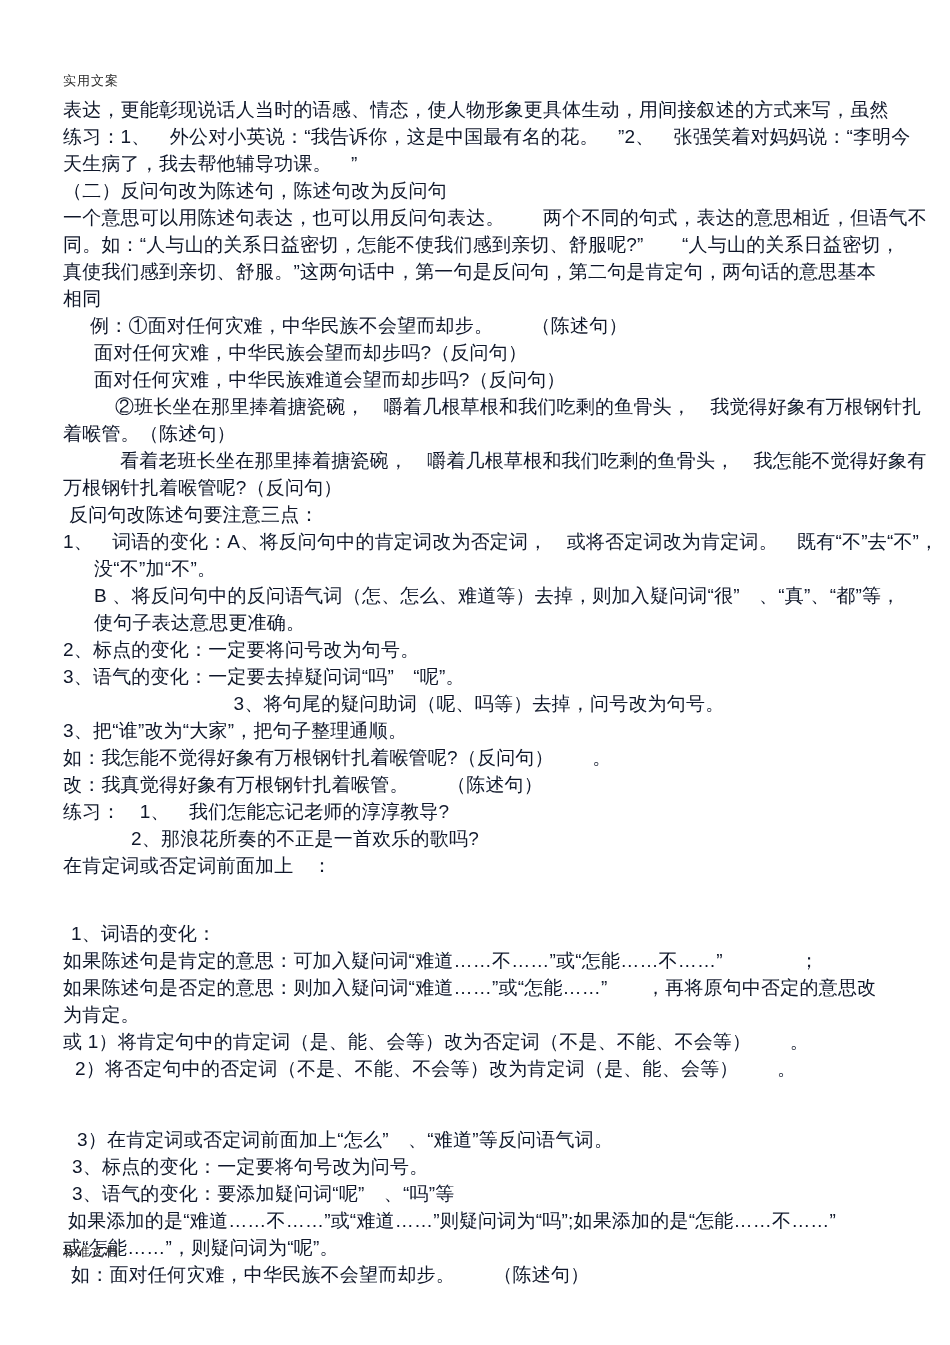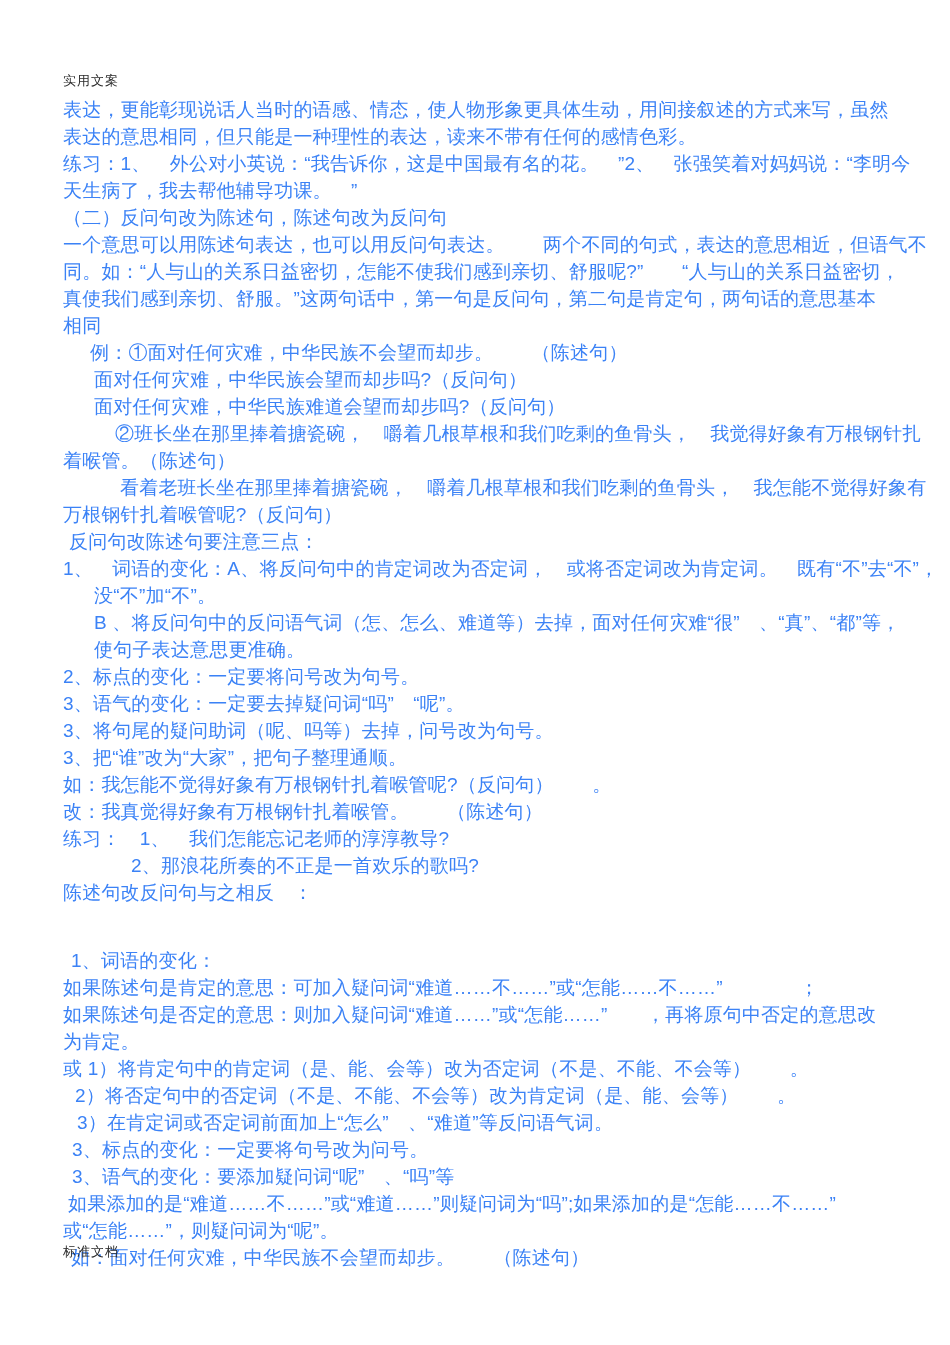--- a/index.html
+++ b/index.html
@@ -29,67 +29,66 @@
     position: absolute;
     top: 96px; left: 63px;
     width: 832px;
   }
   .doc-line {
     font-size: 19px;
     line-height: 27px;
     height: 27px;
     letter-spacing: 0.2px;
     white-space: pre;
-    color: #3b82f6;
+    color: #0f172a;
   }
 </style>
 </head>
 <body>
 
 <div class="page">
   <div class="watermark header">实用文案</div>
 
   <div class="content" id="doc-lines">
       <div class="doc-line" style="padding-left: 0px;">表达，更能彰现说话人当时的语感、情态，使人物形象更具体生动，用间接叙述的方式来写，虽然</div>
-      <div class="doc-line" style="padding-left: 0px;">表达的意思相同，但只能是一种理性的表达，读来不带有任何的感情色彩。</div>
       <div class="doc-line" style="padding-left: 0px;">练习：1、　外公对小英说：“我告诉你，这是中国最有名的花。　”2、　张强笑着对妈妈说：“李明今</div>
       <div class="doc-line" style="padding-left: 0px;">天生病了，我去帮他辅导功课。　”</div>
       <div class="doc-line" style="padding-left: 0px;">（二）反问句改为陈述句，陈述句改为反问句</div>
       <div class="doc-line" style="padding-left: 0px;">一个意思可以用陈述句表达，也可以用反问句表达。　　两个不同的句式，表达的意思相近，但语气不</div>
       <div class="doc-line" style="padding-left: 0px;">同。如：“人与山的关系日益密切，怎能不使我们感到亲切、舒服呢?”　　“人与山的关系日益密切，</div>
       <div class="doc-line" style="padding-left: 0px;">真使我们感到亲切、舒服。”这两句话中，第一句是反问句，第二句是肯定句，两句话的意思基本</div>
       <div class="doc-line" style="padding-left: 0px;">相同</div>
       <div class="doc-line" style="padding-left: 27px;">例：①面对任何灾难，中华民族不会望而却步。　　（陈述句）</div>
       <div class="doc-line" style="padding-left: 31px;">面对任何灾难，中华民族会望而却步吗?（反问句）</div>
       <div class="doc-line" style="padding-left: 31px;">面对任何灾难，中华民族难道会望而却步吗?（反问句）</div>
       <div class="doc-line" style="padding-left: 52px;">②班长坐在那里捧着搪瓷碗，　嚼着几根草根和我们吃剩的鱼骨头，　我觉得好象有万根钢针扎</div>
       <div class="doc-line" style="padding-left: 0px;">着喉管。（陈述句）</div>
       <div class="doc-line" style="padding-left: 57px;">看着老班长坐在那里捧着搪瓷碗，　嚼着几根草根和我们吃剩的鱼骨头，　我怎能不觉得好象有</div>
       <div class="doc-line" style="padding-left: 0px;">万根钢针扎着喉管呢?（反问句）</div>
       <div class="doc-line" style="padding-left: 6px;">反问句改陈述句要注意三点：</div>
       <div class="doc-line" style="padding-left: 0px;">1、　词语的变化：A、将反问句中的肯定词改为否定词，　或将否定词改为肯定词。　既有“不”去“不”，</div>
       <div class="doc-line" style="padding-left: 31px;">没“不”加“不”。</div>
-      <div class="doc-line" style="padding-left: 31px;">B 、将反问句中的反问语气词（怎、怎么、难道等）去掉，面对任何灾难“很”　、“真”、“都”等，</div>
+      <div class="doc-line" style="padding-left: 31px;">B 、将反问句中的反问语气词（怎、怎么、难道等）去掉，则加入疑问词“很”　、“真”、“都”等，</div>
       <div class="doc-line" style="padding-left: 31px;">使句子表达意思更准确。</div>
       <div class="doc-line" style="padding-left: 0px;">2、标点的变化：一定要将问号改为句号。</div>
       <div class="doc-line" style="padding-left: 0px;">3、语气的变化：一定要去掉疑问词“吗”　“呢”。</div>
-      <div class="doc-line" style="padding-left: 0px;">3、将句尾的疑问助词（呢、吗等）去掉，问号改为句号。</div>
+      <div class="doc-line" style="padding-left: 0px; text-align: center;">3、将句尾的疑问助词（呢、吗等）去掉，问号改为句号。</div>
       <div class="doc-line" style="padding-left: 0px;">3、把“谁”改为“大家”，把句子整理通顺。</div>
       <div class="doc-line" style="padding-left: 0px;">如：我怎能不觉得好象有万根钢针扎着喉管呢?（反问句）　　。</div>
       <div class="doc-line" style="padding-left: 0px;">改：我真觉得好象有万根钢针扎着喉管。　　（陈述句）</div>
       <div class="doc-line" style="padding-left: 0px;">练习：　1、　我们怎能忘记老师的淳淳教导?</div>
       <div class="doc-line" style="padding-left: 68px;">2、那浪花所奏的不正是一首欢乐的歌吗?</div>
-      <div class="doc-line" style="padding-left: 0px;">陈述句改反问句与之相反　：</div>
+      <div class="doc-line" style="padding-left: 0px;">在肯定词或否定词前面加上　：</div>
       <div class="doc-line" style="padding-left: 8px; margin-top: 41px;">1、词语的变化：</div>
       <div class="doc-line" style="padding-left: 0px;">如果陈述句是肯定的意思：可加入疑问词“难道……不……”或“怎能……不……”　　　　；</div>
       <div class="doc-line" style="padding-left: 0px;">如果陈述句是否定的意思：则加入疑问词“难道……”或“怎能……”　　，再将原句中否定的意思改</div>
       <div class="doc-line" style="padding-left: 0px;">为肯定。</div>
       <div class="doc-line" style="padding-left: 0px;">或 1）将肯定句中的肯定词（是、能、会等）改为否定词（不是、不能、不会等）　　。</div>
       <div class="doc-line" style="padding-left: 12px;">2）将否定句中的否定词（不是、不能、不会等）改为肯定词（是、能、会等）　　。</div>
-      <div class="doc-line" style="padding-left: 14px;">3）在肯定词或否定词前面加上“怎么”　、“难道”等反问语气词。</div>
+      <div class="doc-line" style="padding-left: 14px; margin-top: 44px;">3）在肯定词或否定词前面加上“怎么”　、“难道”等反问语气词。</div>
       <div class="doc-line" style="padding-left: 9px;">3、标点的变化：一定要将句号改为问号。</div>
       <div class="doc-line" style="padding-left: 9px;">3、语气的变化：要添加疑问词“呢”　、“吗”等</div>
       <div class="doc-line" style="padding-left: 5px;">如果添加的是“难道……不……”或“难道……”则疑问词为“吗”;如果添加的是“怎能……不……”</div>
       <div class="doc-line" style="padding-left: 0px;">或“怎能……”，则疑问词为“呢”。</div>
       <div class="doc-line" style="padding-left: 8px;">如：面对任何灾难，中华民族不会望而却步。　　（陈述句）</div>
     </div>
 
   <div class="watermark footer">标准文档</div>
 </div>
 

